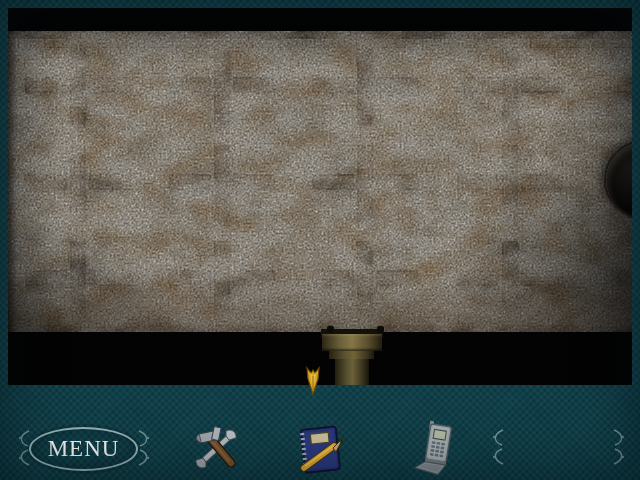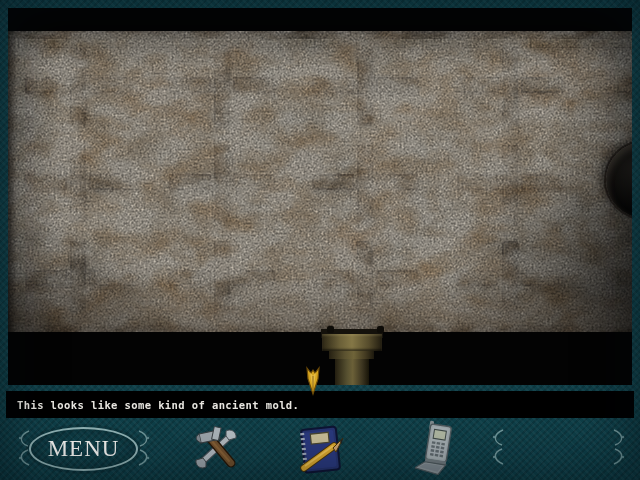--- a/index.html
+++ b/index.html
@@ -173,23 +173,20 @@
       <div class="hole" style="left: 598px; top: 111px; width: 76px; height: 76px;"></div>
     </div>
     <div class="ped-shadow"></div>
     <div class="bolt b1"></div>
     <div class="bolt b2"></div>
     <div class="ped-top"></div>
     <div class="ped-step"></div>
     <div class="ped-col"></div>
   </div>
 
-  <div class="caption-bar">
-    <span>This looks like some kind of ancient mold.</span>
-  </div>
 
   <svg class="flourish" style="left:15px" viewBox="0 0 16 40">
     <path d="M14,3 C4,7 4,15 13,18 M14,37 C4,33 4,25 13,22" fill="none" stroke="#7fa3a6" stroke-width="1.4" opacity="0.85"></path>
     <circle cx="5" cy="10" r="1.2" fill="#7fa3a6" opacity="0.7"></circle>
       <circle cx="5" cy="30" r="1.2" fill="#7fa3a6" opacity="0.7"></circle>
   </svg>
   <div class="oval-btn oval-menu">
     <span>MENU</span>
   </div>
   <svg class="flourish" style="left:137px" viewBox="0 0 16 40">

